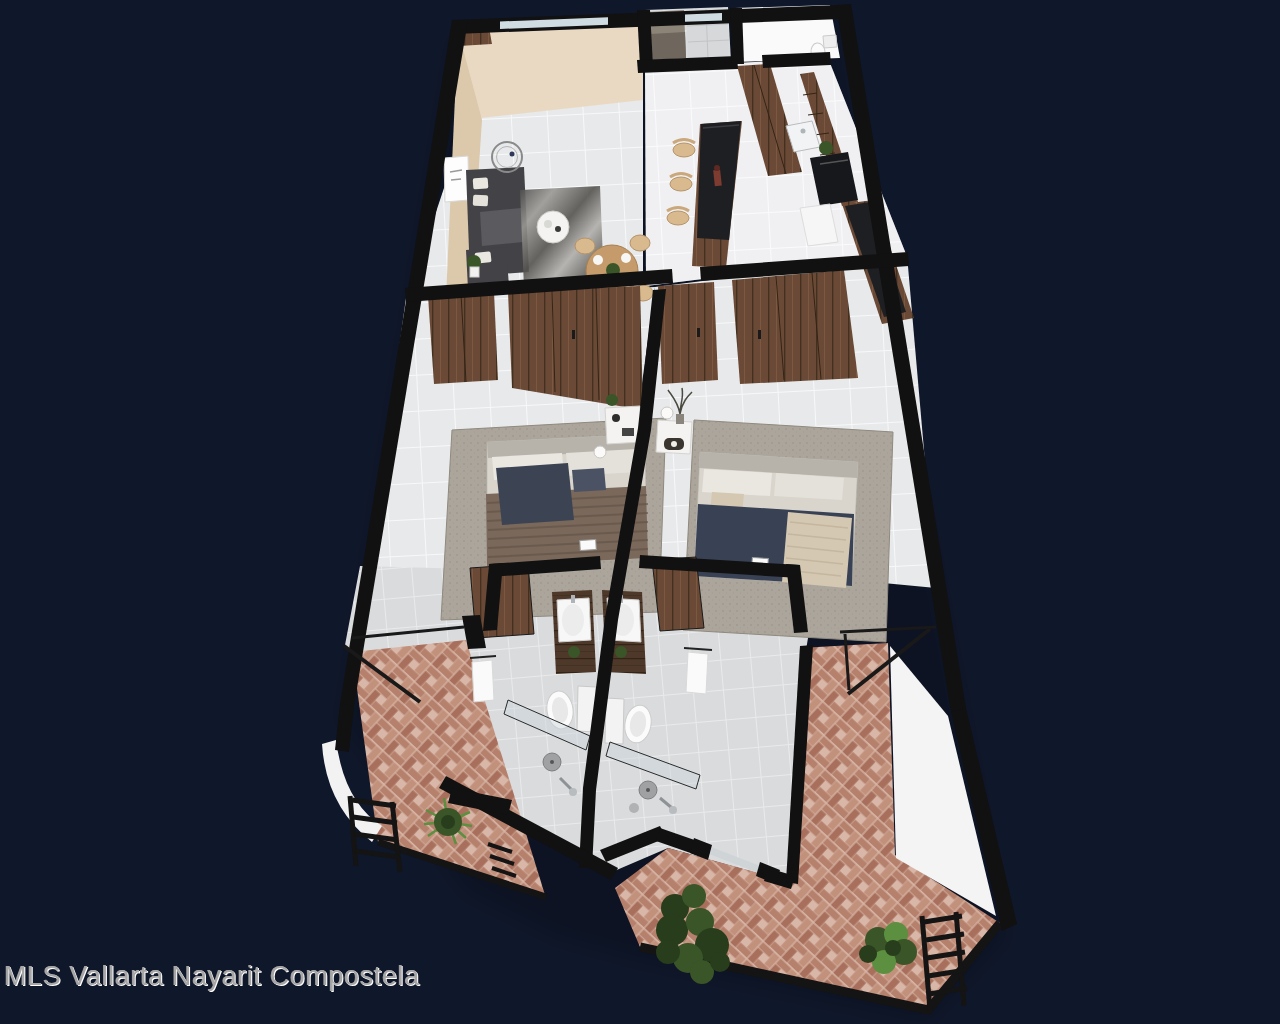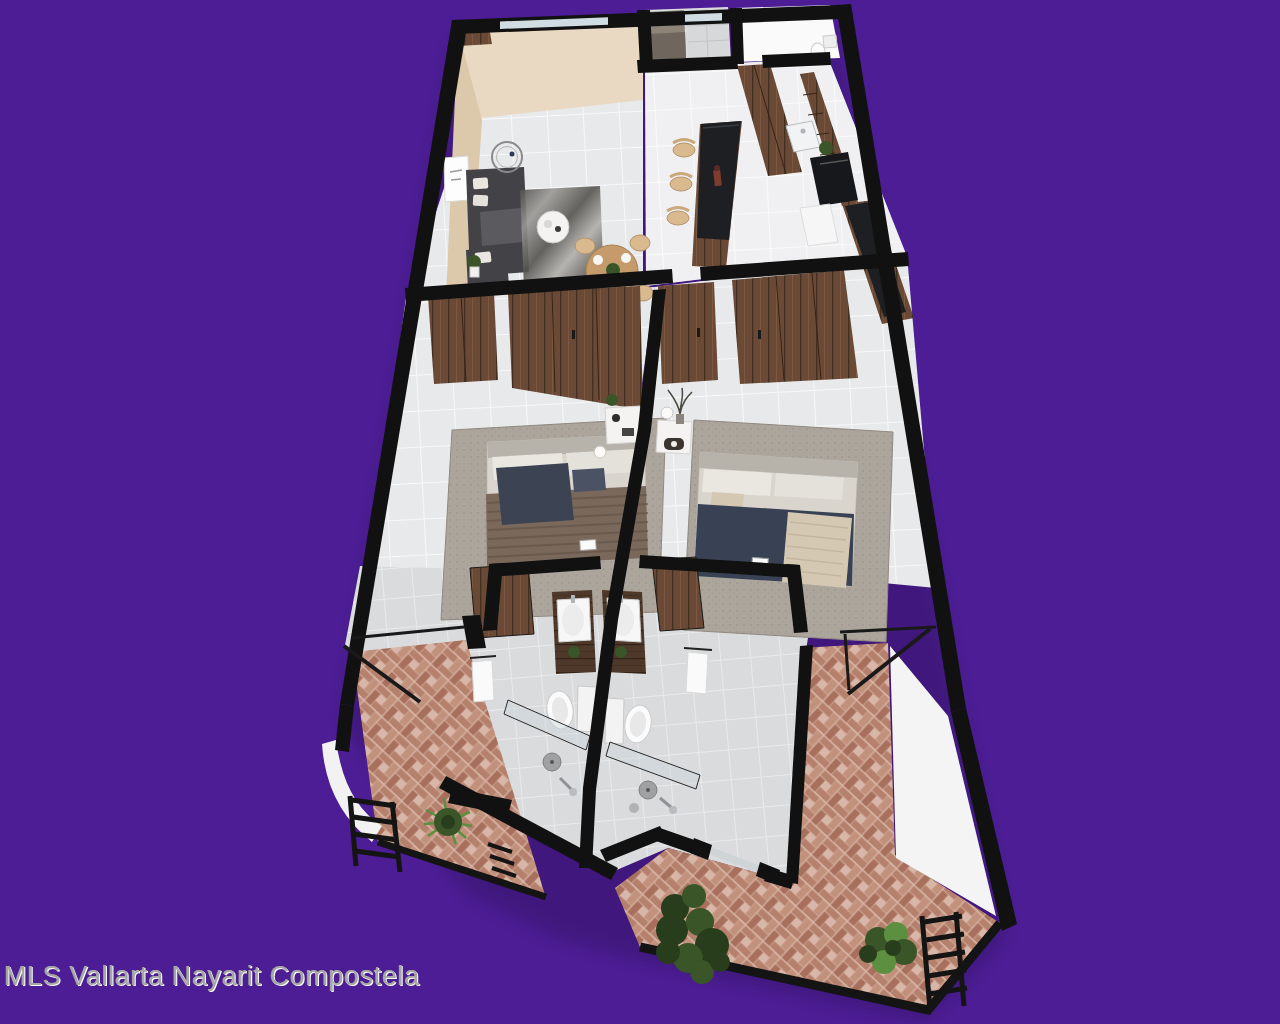--- a/index.html
+++ b/index.html
@@ -1,16 +1,16 @@
 <!DOCTYPE html>
 <html style="--wall: #111111; --beige: #ead9c2; --beigeShade: #dcc8ab; --whiteRoom: #fafafa; --tileBase: #e8e9eb; --tileLine: #f7f8f9; --bathBase: #d9dbdd; --bathLine: #e9eaec; --wood: #6a4a36; --woodSeam: #44301f; --woodStreak: #8a6448; --woodDark: #4d382a; --woodDarkSeam: #332416; --counter: #1e1f22; --stool: #d9ba8e; --sofa: #434347; --sofaLight: #5a5a5f; --pillowWhite: #eae7e1; --linen: #d9d5cd; --headboard: #b7b3ab; --duvetBrown: #7a685b; --duvetStripe: #5f5146; --navy: #3c4454; --navyDuvet: #394254; --throwBeige: #d5c8b2; --rug: #aba59c; --rugDot: #968f85; --terr1: #b5806c; --terr2: #c2917c; --terr3: #a8705c; --terrG: #d9b7a8; --green: #3a5527; --greenDark: #283d1c; --greenBright: #5c8f3f; --glass: #cfdde2; --showerGlass: #c9d4d9; --chrome: #aeb4b7; --watermark: #a6a6a6;"><head>
 <meta charset="utf-8">
 <style>
   html,body{margin:0;padding:0;background:#ffffff;}
-  .stage{position:relative;width:1280px;height:1024px;background:#4c1d95;overflow:hidden;
+  .stage{position:relative;width:1280px;height:1024px;background:#0f172a;overflow:hidden;
          font-family:"Liberation Sans",sans-serif;}
   svg{position:absolute;left:0;top:0;}
   
   .f-wall{fill:var(--wall)}
   .f-beige{fill:var(--beige)} .f-beigeShade{fill:var(--beigeShade)}
   .f-white{fill:var(--whiteRoom)}
   .f-linen{fill:var(--linen)} .f-head{fill:var(--headboard)}
   .f-pillow{fill:var(--pillowWhite)} .f-pillow2{fill:#e4e1da}
   .f-duvetBrown{fill:var(--duvetBrown)} .f-navy{fill:var(--navy)} .f-navyDuvet{fill:var(--navyDuvet)}
   .f-throw{fill:var(--throwBeige)}

